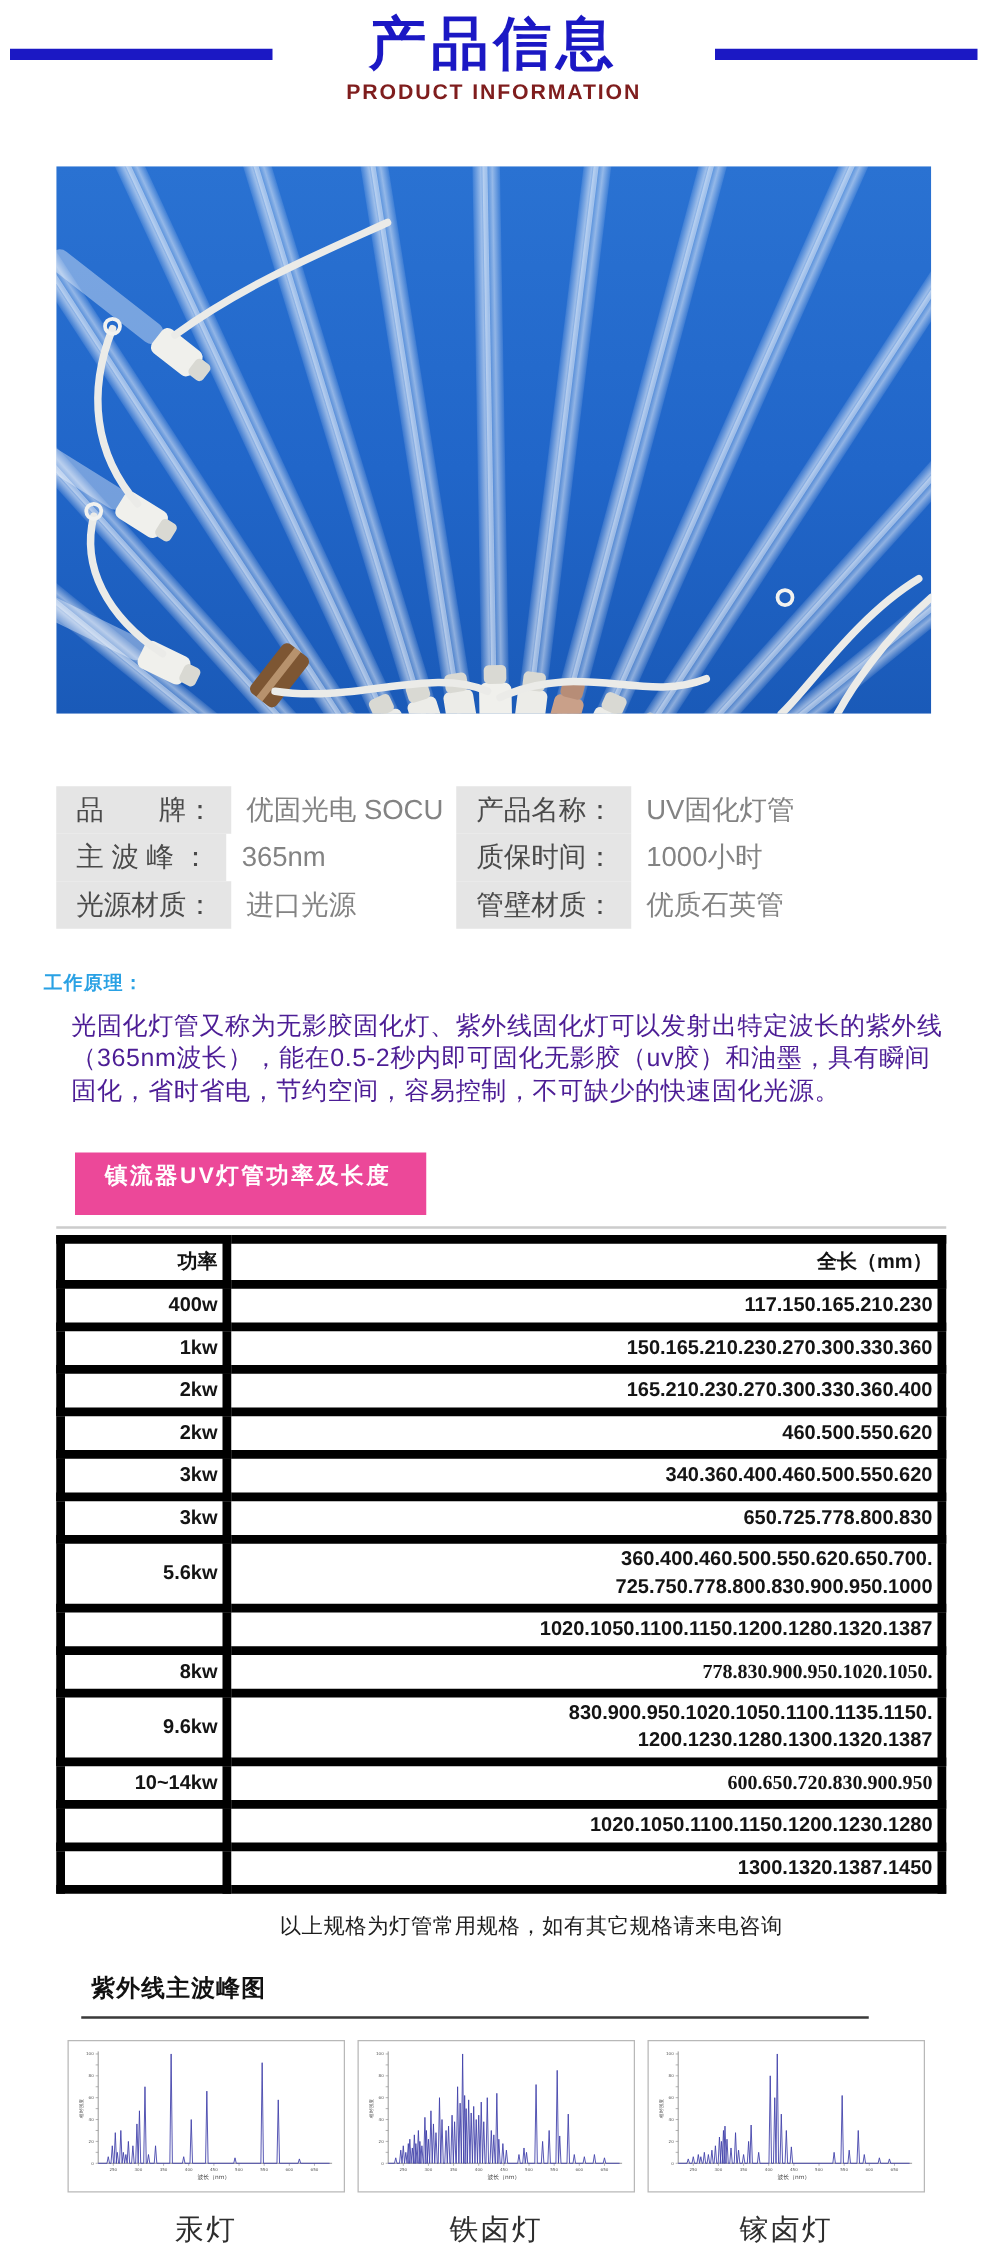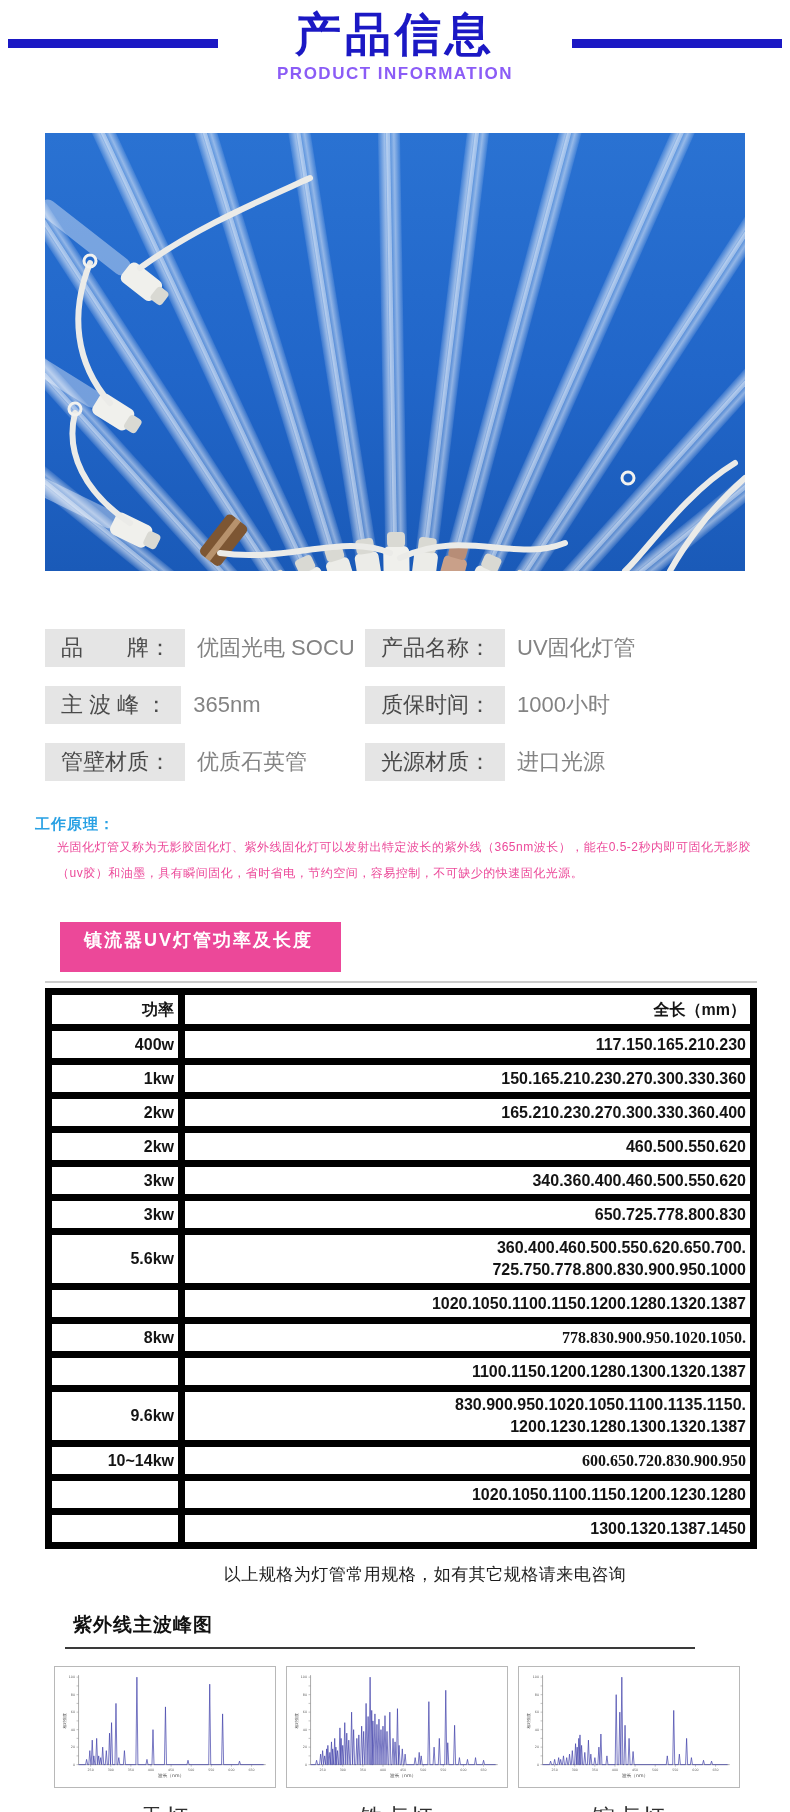--- a/index.html
+++ b/index.html
@@ -4,41 +4,41 @@
 <style>
   html,body{margin:0;padding:0;background:#ffffff;}
   body{width:790px;height:1812px;overflow:hidden;
        font-family:"Liberation Sans","DejaVu Sans",sans-serif;color:#222;}
   .page{width:790px;position:relative;}
 
   
   .hdr{position:relative;padding-top:6px;height:96px;}
   .hdr-title{text-align:center;font-size:46px;font-weight:bold;color:#1b18c4;
              letter-spacing:4px;line-height:56px;}
-  .hdr-sub{text-align:center;font-size:17px;font-weight:bold;color:#8b5cf6;
+  .hdr-sub{text-align:center;font-size:17px;font-weight:bold;color:#7f1d1d;
            letter-spacing:1.5px;margin-top:2px;}
   .hdr-line{position:absolute;top:39px;height:9px;background:#1b18c4;width:210px;}
   .hdr-line.left{left:8px;}
   .hdr-line.right{right:8px;}
 
   
   .hero{width:700px;height:438px;margin:31px 0 0 45px;display:block;}
 
   
   .specs{width:712px;margin:58px 0 0 45px;display:grid;
-         grid-template-columns:320px 1fr;row-gap:19px;}
+         grid-template-columns:320px 1fr;}
   .spec-item{display:flex;align-items:center;}
   .spec-label{background:#e5e5e5;color:#4a4a4a;font-size:22px;line-height:38px;
               padding:0 14px 0 16px;white-space:nowrap;}
   .spec-value{color:#838383;font-size:22px;margin-left:12px;white-space:nowrap;}
 
   
   .principle{margin:34px 0 0 35px;width:730px;}
   .principle-h{color:#29a1e4;font-size:15px;font-weight:bold;letter-spacing:1px;}
-  .principle-p{margin:0 0 0 22px;width:706px;font-size:12px;color:#ec4899;
+  .principle-p{margin:12px 0 0 22px;width:706px;font-size:20px;color:#4c1d95;
                line-height:26px;letter-spacing:0.5px;}
 
   
   .bar-title{margin:36px 0 0 60px;display:inline-block;background:#ec4899;color:#fff;
              font-size:18px;font-weight:bold;letter-spacing:2px;padding:6px 28px 20px 24px;}
   .table-topline{width:712px;height:2px;background:#cccccc;margin:9px 0 5px 45px;}
   table.power{width:712px;margin-left:45px;border-collapse:collapse;
               border:2px solid #5a5a5a;}
   table.power td,table.power th{border:7px solid #000000;font-size:16px;font-weight:bold;
               color:#141414;text-align:right;padding:2px 4px;height:23px;line-height:22px;}
@@ -219,26 +219,26 @@
     </div>
     <div class="spec-item">
       <span class="spec-label">主 波 峰 ：</span>
       <span class="spec-value">365nm</span>
     </div>
     <div class="spec-item">
       <span class="spec-label">质保时间：</span>
       <span class="spec-value">1000小时</span>
     </div>
     <div class="spec-item">
+      <span class="spec-label">光源材质：</span>
+      <span class="spec-value">进口光源</span>
+    </div>
+    <div class="spec-item">
       <span class="spec-label">管壁材质：</span>
       <span class="spec-value">优质石英管</span>
-    </div>
-    <div class="spec-item">
-      <span class="spec-label">光源材质：</span>
-      <span class="spec-value">进口光源</span>
     </div>
   </div>
 
   
   <div class="principle">
     <div class="principle-h">工作原理：</div>
     <div class="principle-p">光固化灯管又称为无影胶固化灯、紫外线固化灯可以发射出特定波长的紫外线（365nm波长），能在0.5-2秒内即可固化无影胶（uv胶）和油墨，具有瞬间固化，省时省电，节约空间，容易控制，不可缺少的快速固化光源。</div>
   </div>
 
   
@@ -280,24 +280,20 @@
           <td class="col-power">5.6kw</td>
           <td>360.400.460.500.550.620.650.700.<br>725.750.778.800.830.900.950.1000</td>
         </tr>
         <tr>
           <td class="col-power"></td>
           <td>1020.1050.1100.1150.1200.1280.1320.1387</td>
         </tr>
         <tr>
           <td class="col-power">8kw</td>
           <td class="left">778.830.900.950.1020.1050.</td>
-        </tr>
-        <tr>
-          <td class="col-power"></td>
-          <td>1100.1150.1200.1280.1300.1320.1387</td>
         </tr>
         <tr>
           <td class="col-power">9.6kw</td>
           <td>830.900.950.1020.1050.1100.1135.1150.<br>1200.1230.1280.1300.1320.1387</td>
         </tr>
         <tr>
           <td class="col-power">10~14kw</td>
           <td class="left">600.650.720.830.900.950</td>
         </tr>
         <tr>

